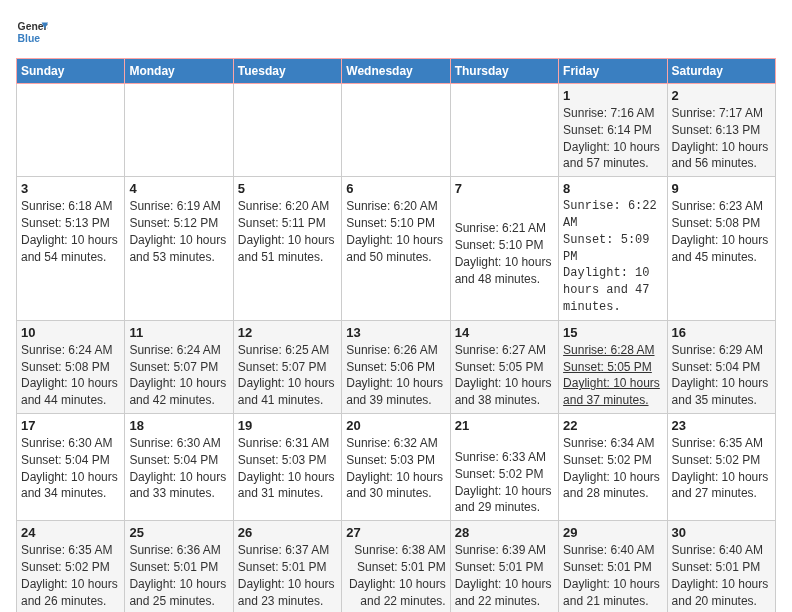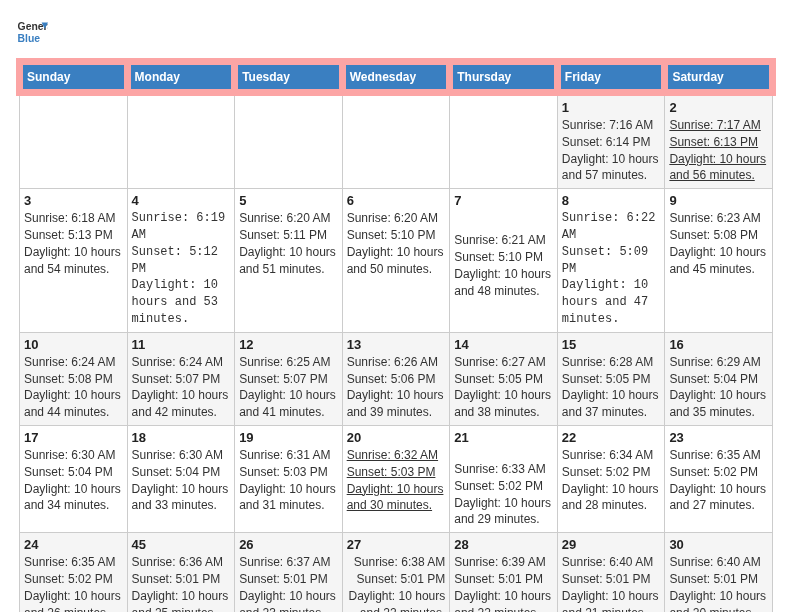--- a/index.html
+++ b/index.html
@@ -42,21 +42,21 @@
       border-collapse: collapse;
       font-size: 11px;
     }
     thead tr th {
       background-color: #3a7fc1;
       color: white;
       padding: 5px 4px;
       text-align: left;
       font-weight: bold;
       font-size: 12px;
-      border: 7px solid #fca5a5;
+      border: 1px solid #fca5a5;
     }
     tbody tr td {
       border: 1px solid #ccc;
       vertical-align: top;
       padding: 4px 4px;
       width: 14.28%;
       height: 80px;
       background: #fff;
     }
     tbody tr:nth-child(odd) td {
@@ -115,35 +115,35 @@
         <td class="empty-cell"></td>
         <td class="empty-cell"></td>
         <td>
           <span class="day-num">1</span>
           <div class="day-info" style="white-space: pre-line;">Sunrise: 7:16 AM
 Sunset: 6:14 PM
 Daylight: 10 hours and 57 minutes.</div>
         </td>
         <td>
           <span class="day-num">2</span>
-          <div class="day-info" style="white-space: pre-line; text-decoration: underline;">Sunrise: 7:17 AM
+          <div class="day-info" style="white-space: pre-line;">Sunrise: 7:17 AM
 Sunset: 6:13 PM
 Daylight: 10 hours and 56 minutes.</div>
         </td>
       </tr>
       <tr>
         <td>
           <span class="day-num">3</span>
           <div class="day-info" style="white-space: pre-line;">Sunrise: 6:18 AM
 Sunset: 5:13 PM
 Daylight: 10 hours and 54 minutes.</div>
         </td>
         <td>
           <span class="day-num">4</span>
-          <div class="day-info" style="white-space: pre-line; font-family: Liberation Mono, monospace;">Sunrise: 6:19 AM
+          <div class="day-info" style="white-space: pre-line;">Sunrise: 6:19 AM
 Sunset: 5:12 PM
 Daylight: 10 hours and 53 minutes.</div>
         </td>
         <td>
           <span class="day-num">5</span>
           <div class="day-info" style="white-space: pre-line;">Sunrise: 6:20 AM
 Sunset: 5:11 PM
 Daylight: 10 hours and 51 minutes.</div>
         </td>
         <td>
@@ -197,21 +197,21 @@
 Daylight: 10 hours and 39 minutes.</div>
         </td>
         <td>
           <span class="day-num">14</span>
           <div class="day-info" style="white-space: pre-line;">Sunrise: 6:27 AM
 Sunset: 5:05 PM
 Daylight: 10 hours and 38 minutes.</div>
         </td>
         <td>
           <span class="day-num">15</span>
-          <div class="day-info" style="white-space: pre-line;">Sunrise: 6:28 AM
+          <div class="day-info" style="white-space: pre-line; text-decoration: underline;">Sunrise: 6:28 AM
 Sunset: 5:05 PM
 Daylight: 10 hours and 37 minutes.</div>
         </td>
         <td>
           <span class="day-num">16</span>
           <div class="day-info" style="white-space: pre-line;">Sunrise: 6:29 AM
 Sunset: 5:04 PM
 Daylight: 10 hours and 35 minutes.</div>
         </td>
       </tr>
@@ -229,21 +229,21 @@
 Daylight: 10 hours and 33 minutes.</div>
         </td>
         <td>
           <span class="day-num">19</span>
           <div class="day-info" style="white-space: pre-line;">Sunrise: 6:31 AM
 Sunset: 5:03 PM
 Daylight: 10 hours and 31 minutes.</div>
         </td>
         <td>
           <span class="day-num">20</span>
-          <div class="day-info" style="white-space: pre-line; text-decoration: underline;">Sunrise: 6:32 AM
+          <div class="day-info" style="white-space: pre-line;">Sunrise: 6:32 AM
 Sunset: 5:03 PM
 Daylight: 10 hours and 30 minutes.</div>
         </td>
         <td>
           <span class="day-num">21</span>
           <div class="day-info" style="white-space: pre-line; margin-top: 16px;">Sunrise: 6:33 AM
 Sunset: 5:02 PM
 Daylight: 10 hours and 29 minutes.</div>
         </td>
         <td>
@@ -260,21 +260,21 @@
         </td>
       </tr>
       <tr>
         <td>
           <span class="day-num">24</span>
           <div class="day-info" style="white-space: pre-line;">Sunrise: 6:35 AM
 Sunset: 5:02 PM
 Daylight: 10 hours and 26 minutes.</div>
         </td>
         <td>
-          <span class="day-num">45</span>
+          <span class="day-num">25</span>
           <div class="day-info" style="white-space: pre-line;">Sunrise: 6:36 AM
 Sunset: 5:01 PM
 Daylight: 10 hours and 25 minutes.</div>
         </td>
         <td>
           <span class="day-num">26</span>
           <div class="day-info" style="white-space: pre-line;">Sunrise: 6:37 AM
 Sunset: 5:01 PM
 Daylight: 10 hours and 23 minutes.</div>
         </td>

